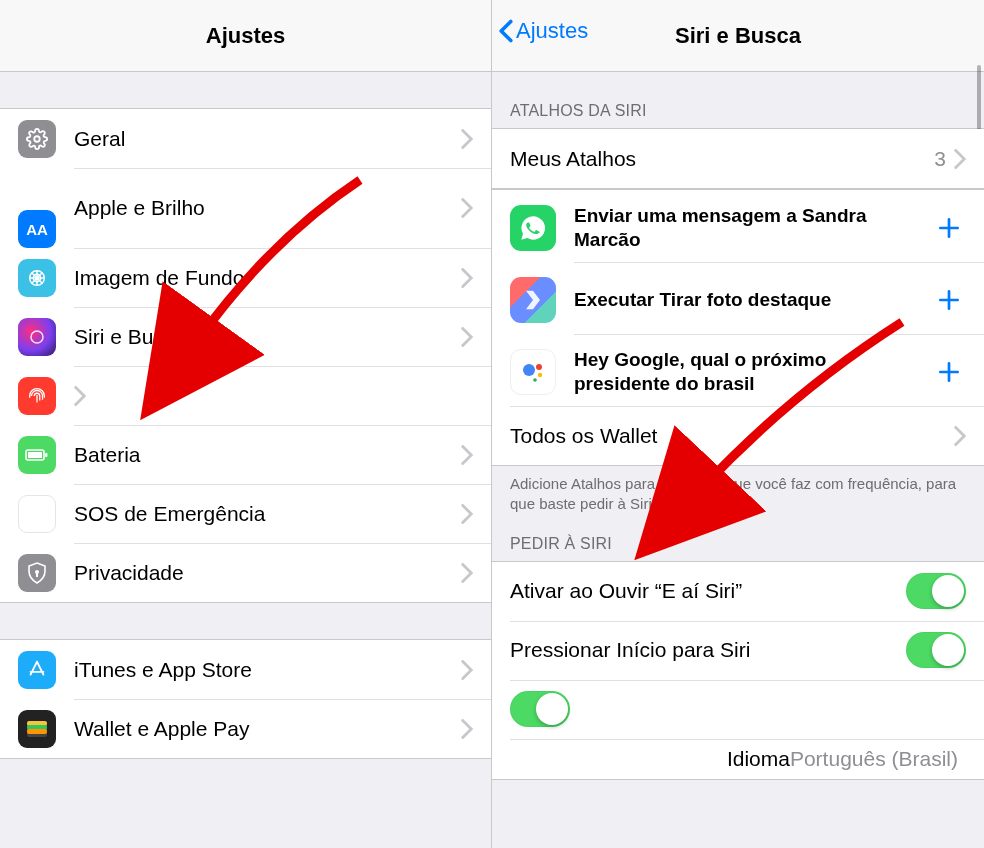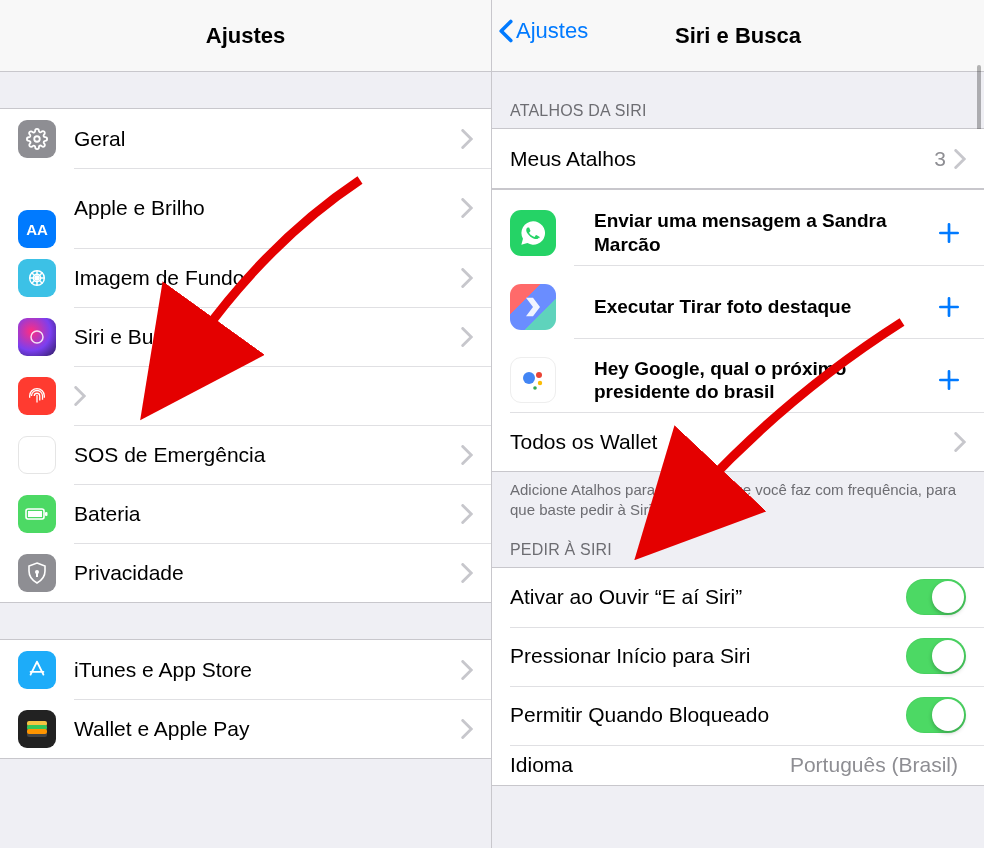--- a/index.html
+++ b/index.html
@@ -118,21 +118,21 @@
   .plus-btn {
     width: 34px;
     height: 34px;
     flex: 0 0 34px;
     display: flex;
     align-items: center;
     justify-content: center;
     color: #007aff;
     cursor: pointer;
   }
-  .row.suggest { min-height: 72px; padding-top:19px; padding-bottom:8px;gap:20px;}
+  .row.suggest { min-height: 72px; padding-top:12px; padding-bottom:8px;}
   .row.suggest .icon-wrap { width: 46px; height: 46px; flex-basis:46px; border-radius: 11px; }
   .row.suggest .label { font-size: 19px; font-weight: 600; line-height: 1.25; padding-right:8px;}
   .row.suggest + .row.suggest::before { left: 82px; }
 
   
   .toggle {
     width: 60px;
     height: 36px;
     background: #4cd964;
     border-radius: 18px;
@@ -244,35 +244,35 @@
       <div class="icon-wrap ic-touchid">
         <svg width="22" height="22" viewBox="0 0 24 24" fill="none" stroke="white" stroke-width="1.4">
             <path d="M6 12a6 6 0 0 1 12 0v4M9 12a3 3 0 0 1 6 0v5M12 11v8M4 14v-2a8 8 0 0 1 16 0v2"></path>
           </svg>
       </div>
       <svg class="chevron" width="12" height="20" viewBox="0 0 8 14">
           <path d="M1 1l6 6-6 6" stroke="#c7c7cc" stroke-width="2" fill="none" stroke-linecap="round"></path>
         </svg>
     </div>
     <div class="row">
-      <div class="icon-wrap ic-sos" style="font-weight:800;font-size:13px;">SOS</div>
-      <div class="label">SOS de Emergência</div>
-      <svg class="chevron" width="12" height="20" viewBox="0 0 8 14">
-          <path d="M1 1l6 6-6 6" stroke="#c7c7cc" stroke-width="2" fill="none" stroke-linecap="round"></path>
-        </svg>
-    </div>
-    <div class="row">
       <div class="icon-wrap ic-battery">
         <svg width="24" height="14" viewBox="0 0 24 14">
             <rect x="1" y="2" width="18" height="10" rx="2" fill="none" stroke="white" stroke-width="1.6"></rect>
             <rect x="3" y="4" width="14" height="6" fill="white"></rect>
             <rect x="20" y="5" width="2.5" height="4" rx="1" fill="white"></rect>
           </svg>
       </div>
       <div class="label">Bateria</div>
+      <svg class="chevron" width="12" height="20" viewBox="0 0 8 14">
+          <path d="M1 1l6 6-6 6" stroke="#c7c7cc" stroke-width="2" fill="none" stroke-linecap="round"></path>
+        </svg>
+    </div>
+    <div class="row">
+      <div class="icon-wrap ic-sos" style="font-weight:800;font-size:13px;">SOS</div>
+      <div class="label">SOS de Emergência</div>
       <svg class="chevron" width="12" height="20" viewBox="0 0 8 14">
           <path d="M1 1l6 6-6 6" stroke="#c7c7cc" stroke-width="2" fill="none" stroke-linecap="round"></path>
         </svg>
     </div>
     <div class="row">
       <div class="icon-wrap ic-privacy">
         <svg width="20" height="22" viewBox="0 0 20 22" fill="white">
             <path d="M10 1l8 3v5c0 5-3.5 9.5-8 12-4.5-2.5-8-7-8-12V4l8-3z" fill="none" stroke="white" stroke-width="1.6"></path>
             <circle cx="10" cy="10" r="2" fill="white"></circle>
             <rect x="9" y="11" width="2" height="4" fill="white"></rect>
@@ -407,24 +407,23 @@
   <div class="group">
     <div class="row noicon">
       <div class="label">Ativar ao Ouvir “E aí Siri”</div>
       <div class="toggle"></div>
     </div>
     <div class="row noicon">
       <div class="label">Pressionar Início para Siri</div>
       <div class="toggle"></div>
     </div>
     <div class="row noicon">
-      <div class="label">Permitir Quando Bloqueado</div>
       <div class="toggle"></div>
     </div>
-    <div class="row noicon" style="min-height:40px;">
+    <div class="row noicon" style="min-height:40px;text-align:right;">
       <div class="label" style="font-size:21px;">Idioma</div>
       <div class="detail">Português (Brasil)</div>
     </div>
   </div>
 
   <div class="arrow" style="left:190px; top:312px;">
     <svg width="230" height="200" viewBox="0 0 230 200">
       <defs>
           <marker id="ah2" markerWidth="14" markerHeight="14" refX="3" refY="7" orient="auto">
             <path d="M0 0 L14 7 L0 14 z" fill="#e40000"></path>

